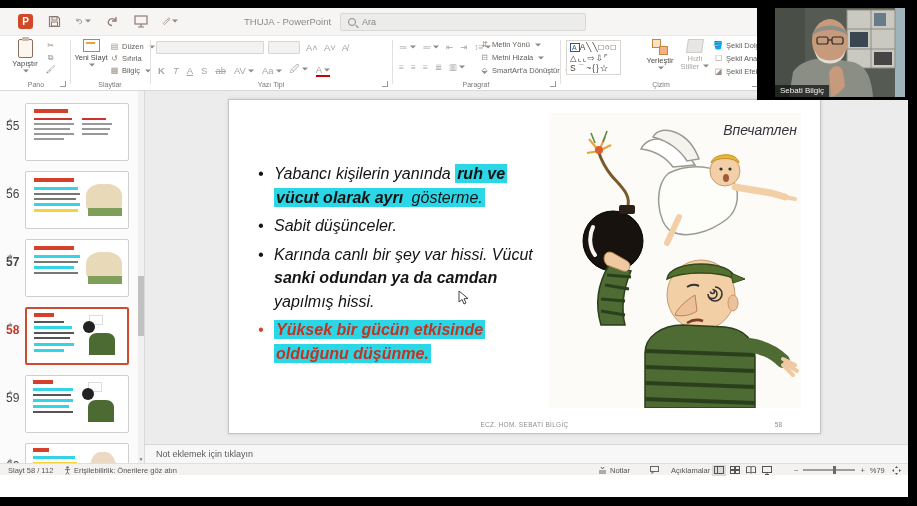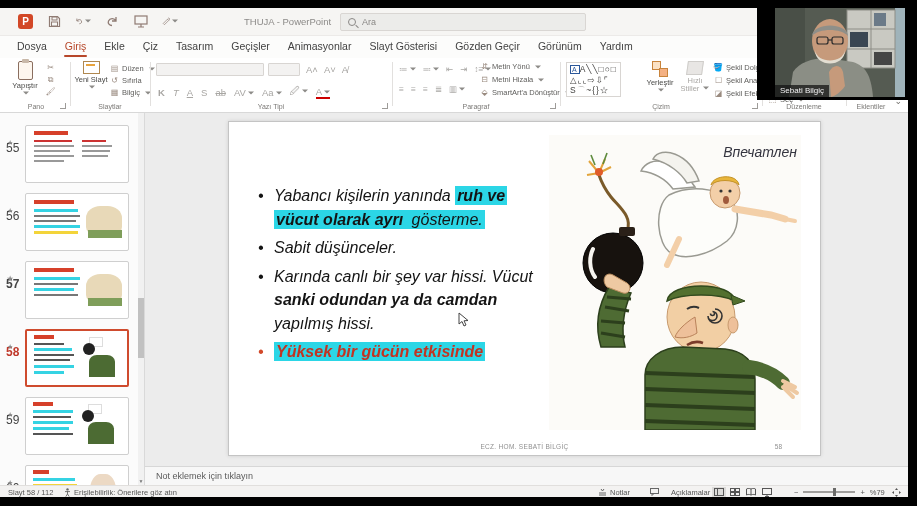--- a/index.html
+++ b/index.html
@@ -131,33 +131,20 @@
             </svg>
         </span>
       </div>
       <div class="win-title">THUJA - PowerPoint</div>
       <div class="searchbox">
         <span class="mag"></span>
         <span>Ara</span>
       </div>
     </div>
 
-    <div class="tabsrow">
-      <span class="rtab">Dosya</span>
-      <span class="rtab active">Giriş</span>
-      <span class="rtab">Ekle</span>
-      <span class="rtab">Çiz</span>
-      <span class="rtab">Tasarım</span>
-      <span class="rtab">Geçişler</span>
-      <span class="rtab">Animasyonlar</span>
-      <span class="rtab">Slayt Gösterisi</span>
-      <span class="rtab">Gözden Geçir</span>
-      <span class="rtab">Görünüm</span>
-      <span class="rtab">Yardım</span>
-    </div>
 
     <div class="ribbon">
 
       <div class="rgroup" style="left:4px;width:64px;">
         <div class="bigbtn dd" style="left:4px;width:34px;">
           <div class="bicon clip"></div>
           <span>Yapıştır</span>
         </div>
         <div class="minicol" style="left:42px;top:5px;">
           <span class="mi">✂</span>
@@ -413,20 +400,21 @@
               <div class="bullet">
                 <span>Sabit düşünceler.</span>
               </div>
               <div class="bullet">
                 <span>Karında canlı bir şey var hissi. Vücut</span><br>
                 <span class="bold">sanki odundan ya da camdan</span><br>
                 <span>yapılmış hissi.</span>
               </div>
               <div class="bullet redb">
                 <span class="hl bold redtxt">Yüksek bir gücün etkisinde</span><br>
+                <span class="hl bold redtxt">olduğunu düşünme.</span>
               </div>
             </div>
 
             <div class="cartoon">
               <svg width="252" height="295" viewBox="0 0 252 295">
                 <rect x="0" y="0" width="252" height="295" fill="#fcfbf8"></rect>
                 <text x="248" y="22" text-anchor="end" font-size="14" font-style="italic" fill="#34343f" font-family="DejaVu Serif, serif">Впечатлен</text>
 
                 <path d="M78,96 C84,82 70,72 62,62 C55,53 52,46 50,40" fill="none" stroke="#7a5a2a" stroke-width="3"></path>
                 <g stroke="#e2a43b" stroke-width="2">

